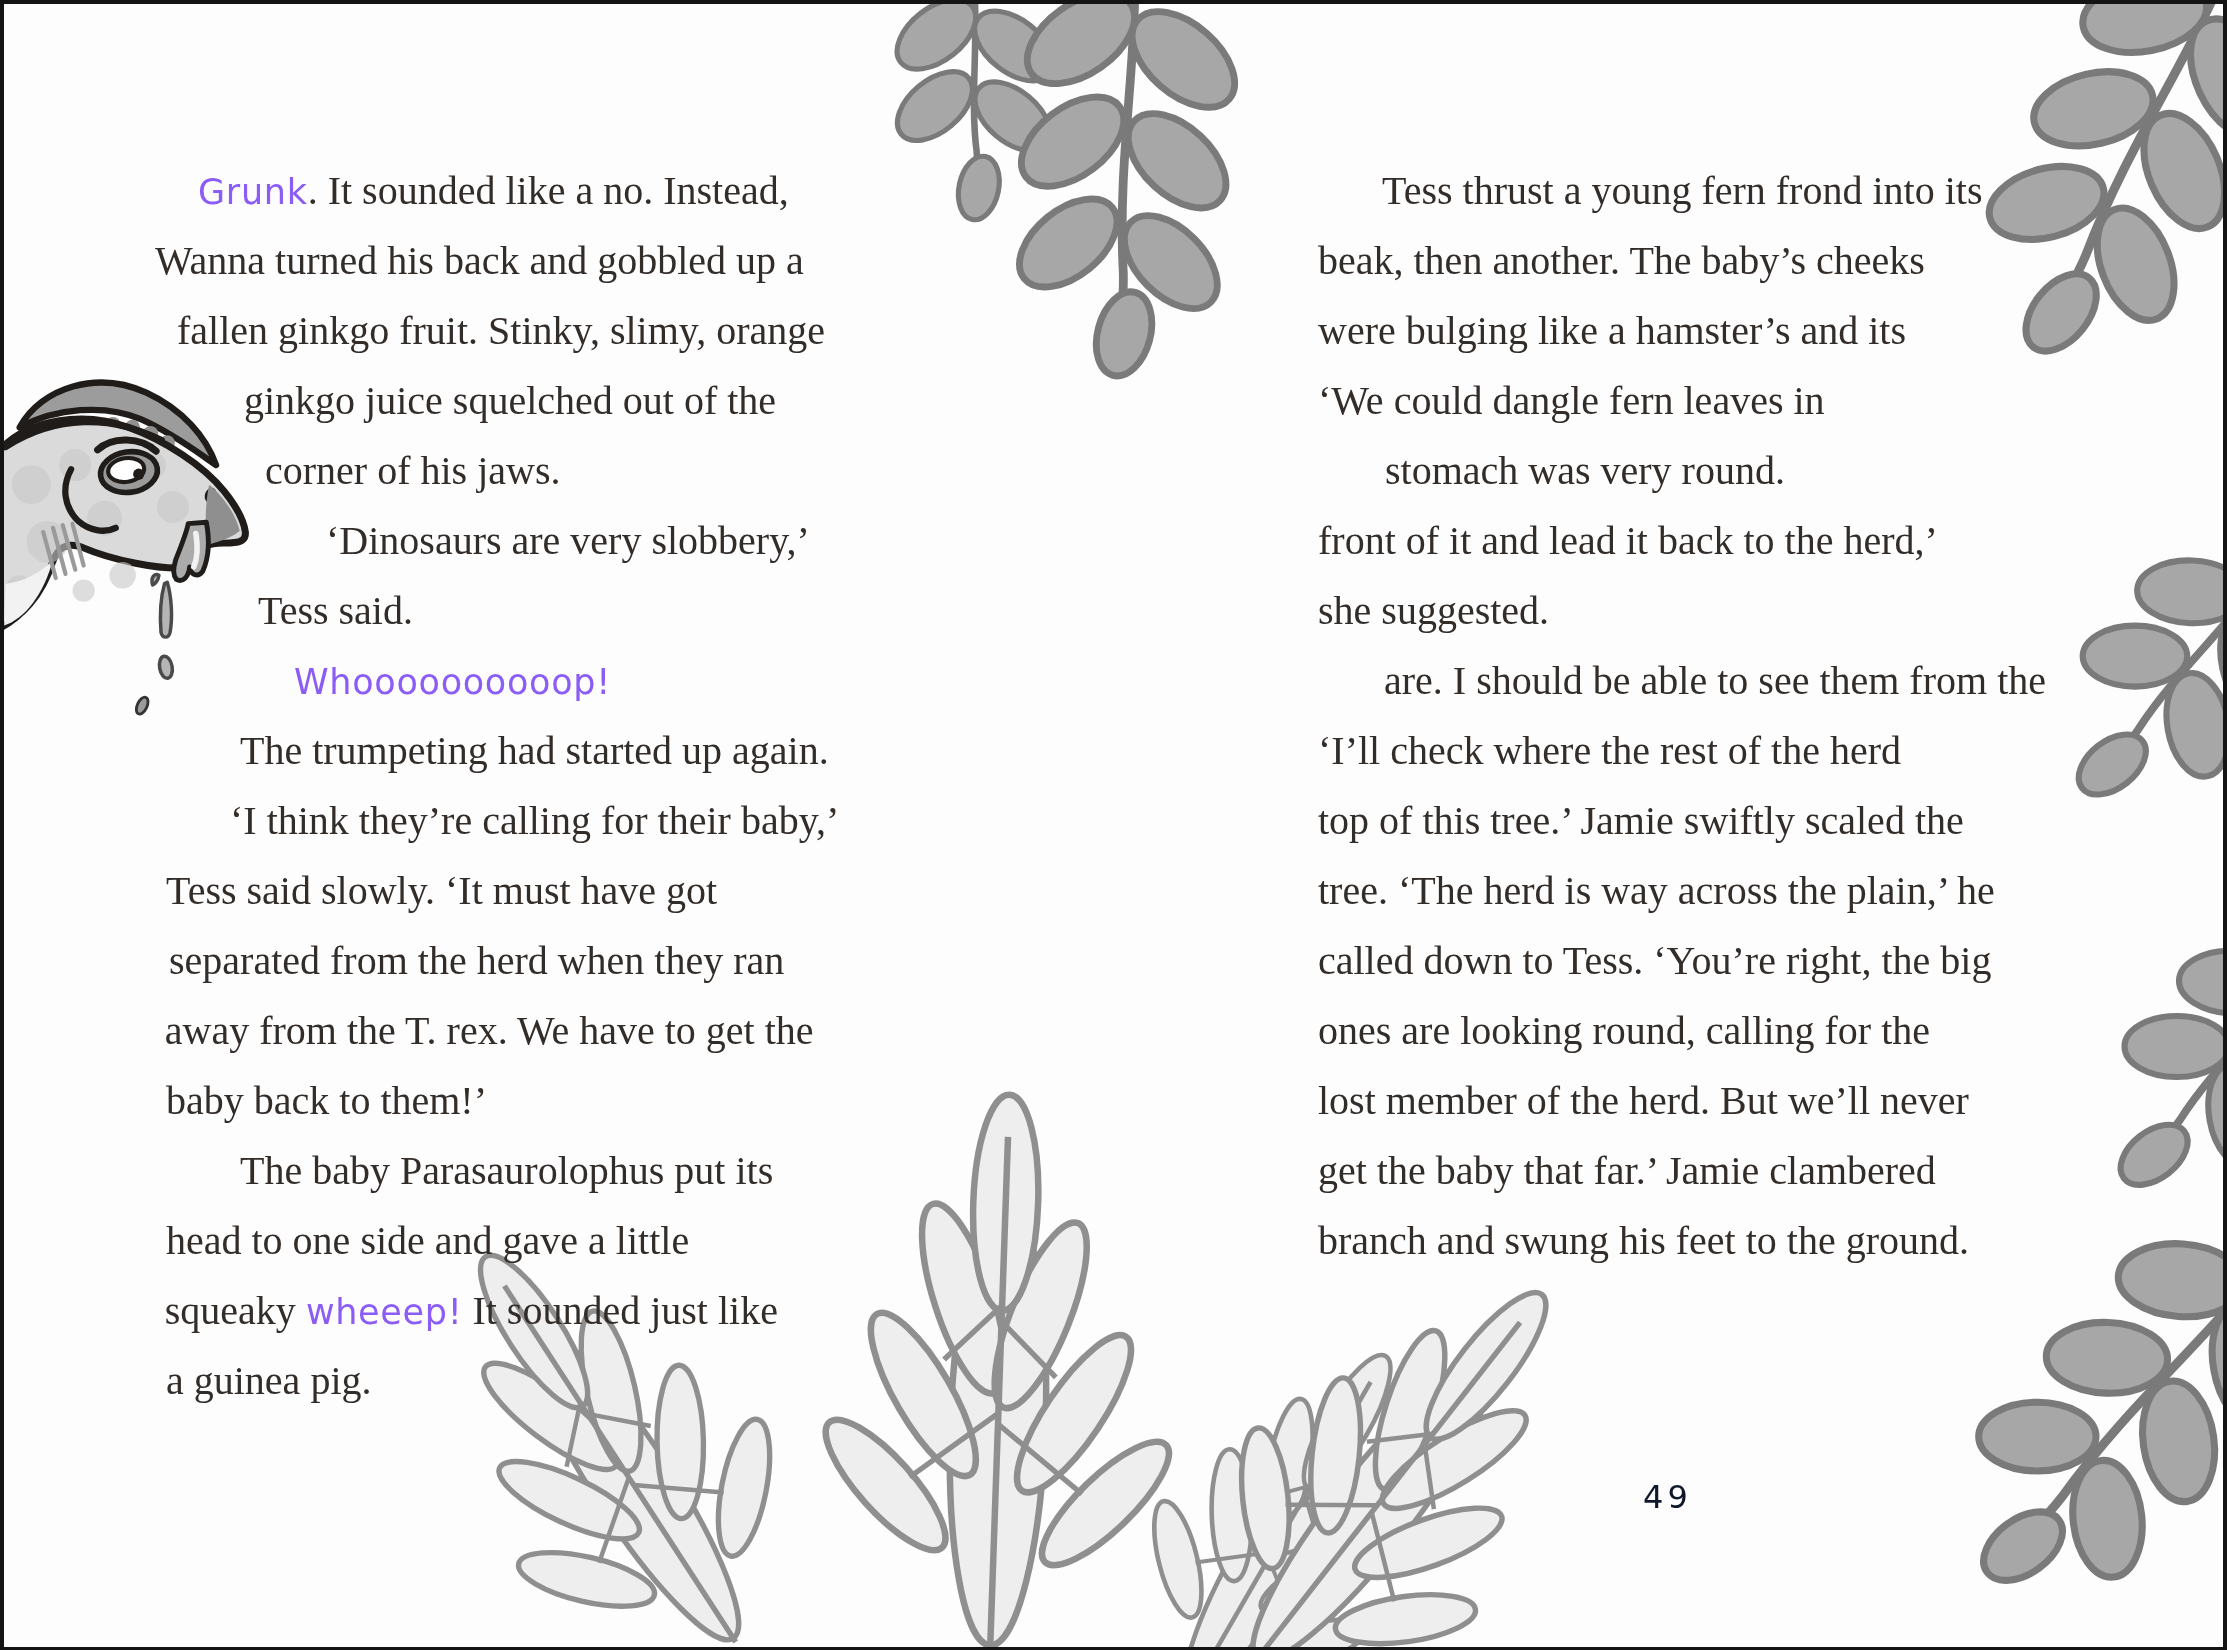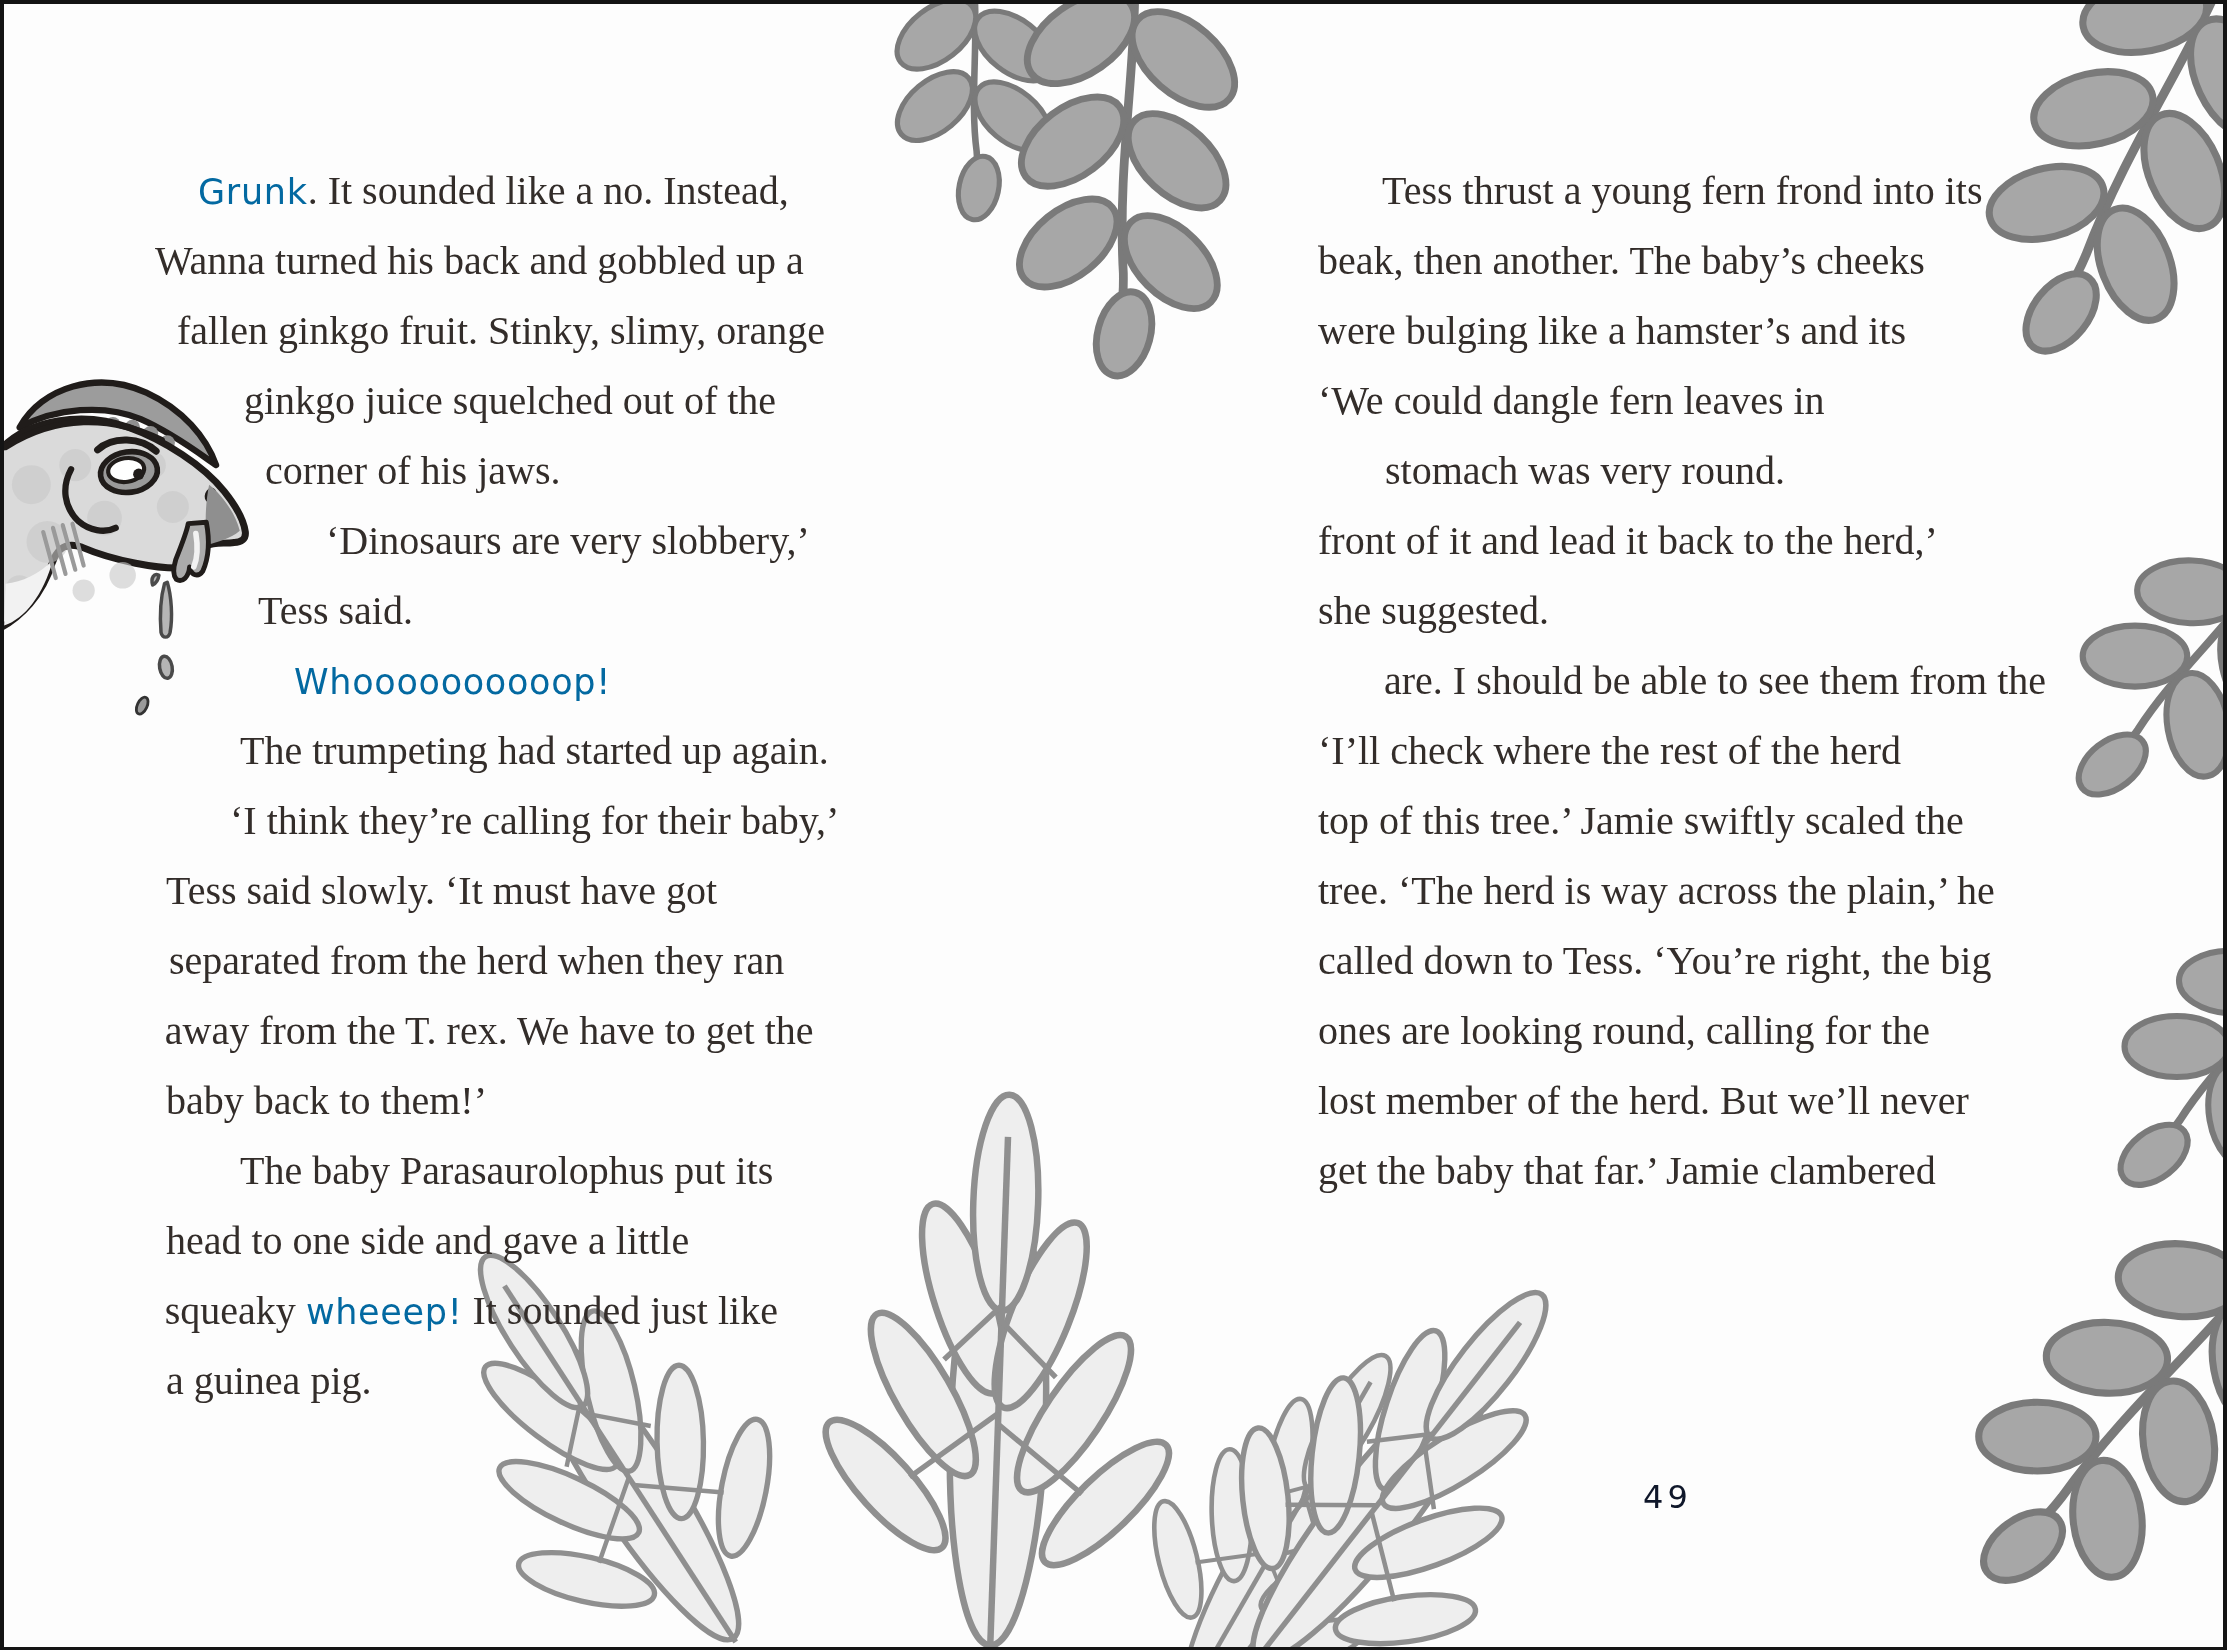--- a/index.html
+++ b/index.html
@@ -10,21 +10,21 @@
     overflow:hidden;
     font-family:"Liberation Serif","DejaVu Serif",serif;
   }
   .frame{position:absolute;inset:0;border:4.2px solid #141414;pointer-events:none;z-index:9;}
   .art{position:absolute;left:0;top:0;width:2227px;height:1651px;z-index:1;pointer-events:none;}
   .col{position:absolute;top:156px;z-index:2;color:#332d2a;font-size:40px;}
   .lcol{left:155px;width:865px;}
   .rcol{left:1286px;width:844px;margin-left:32px;}
   .line{height:70px;line-height:70px;white-space:nowrap;}
   .seg-serif{font-family:"Liberation Serif","DejaVu Serif",serif;}
-  .seg-hand{font-family:"DejaVu Sans","Liberation Sans",sans-serif;font-size:35px;letter-spacing:0.7px;color:#0369a1;}
+  .seg-hand{font-family:"DejaVu Sans","Liberation Sans",sans-serif;font-size:35px;letter-spacing:0.7px;color:#8b5cf6;}
   
   .lcol .line:nth-child(1){padding-left:43px}
   .lcol .line:nth-child(3){padding-left:22px}
   .lcol .line:nth-child(4){padding-left:89px}
   .lcol .line:nth-child(5){padding-left:110px}
   .lcol .line:nth-child(6){padding-left:171px}
   .lcol .line:nth-child(7){padding-left:103px}
   .lcol .line:nth-child(8){padding-left:139px}
   .lcol .line:nth-child(9){padding-left:85px}
   .lcol .line:nth-child(10){padding-left:75px}
@@ -190,19 +190,20 @@
       <div class="line"><span class="seg-serif">front of it and lead it back to the herd,’</span></div>
       <div class="line"><span class="seg-serif">she suggested.</span></div>
       <div class="line"><span class="seg-serif">are. I should be able to see them from the</span></div>
       <div class="line"><span class="seg-serif">‘I’ll check where the rest of the herd</span></div>
       <div class="line"><span class="seg-serif">top of this tree.’ Jamie swiftly scaled the</span></div>
       <div class="line"><span class="seg-serif">tree. ‘The herd is way across the plain,’ he</span></div>
       <div class="line"><span class="seg-serif">called down to Tess. ‘You’re right, the big</span></div>
       <div class="line"><span class="seg-serif">ones are looking round, calling for the</span></div>
       <div class="line"><span class="seg-serif">lost member of the herd. But we’ll never</span></div>
       <div class="line"><span class="seg-serif">get the baby that far.’ Jamie clambered</span></div>
+      <div class="line"><span class="seg-serif">branch and swung his feet to the ground.</span></div>
     </div>
 
   <div class="pagenum">49</div>
 
   <div class="frame"></div>
 </div>
 
 
 </body></html>

